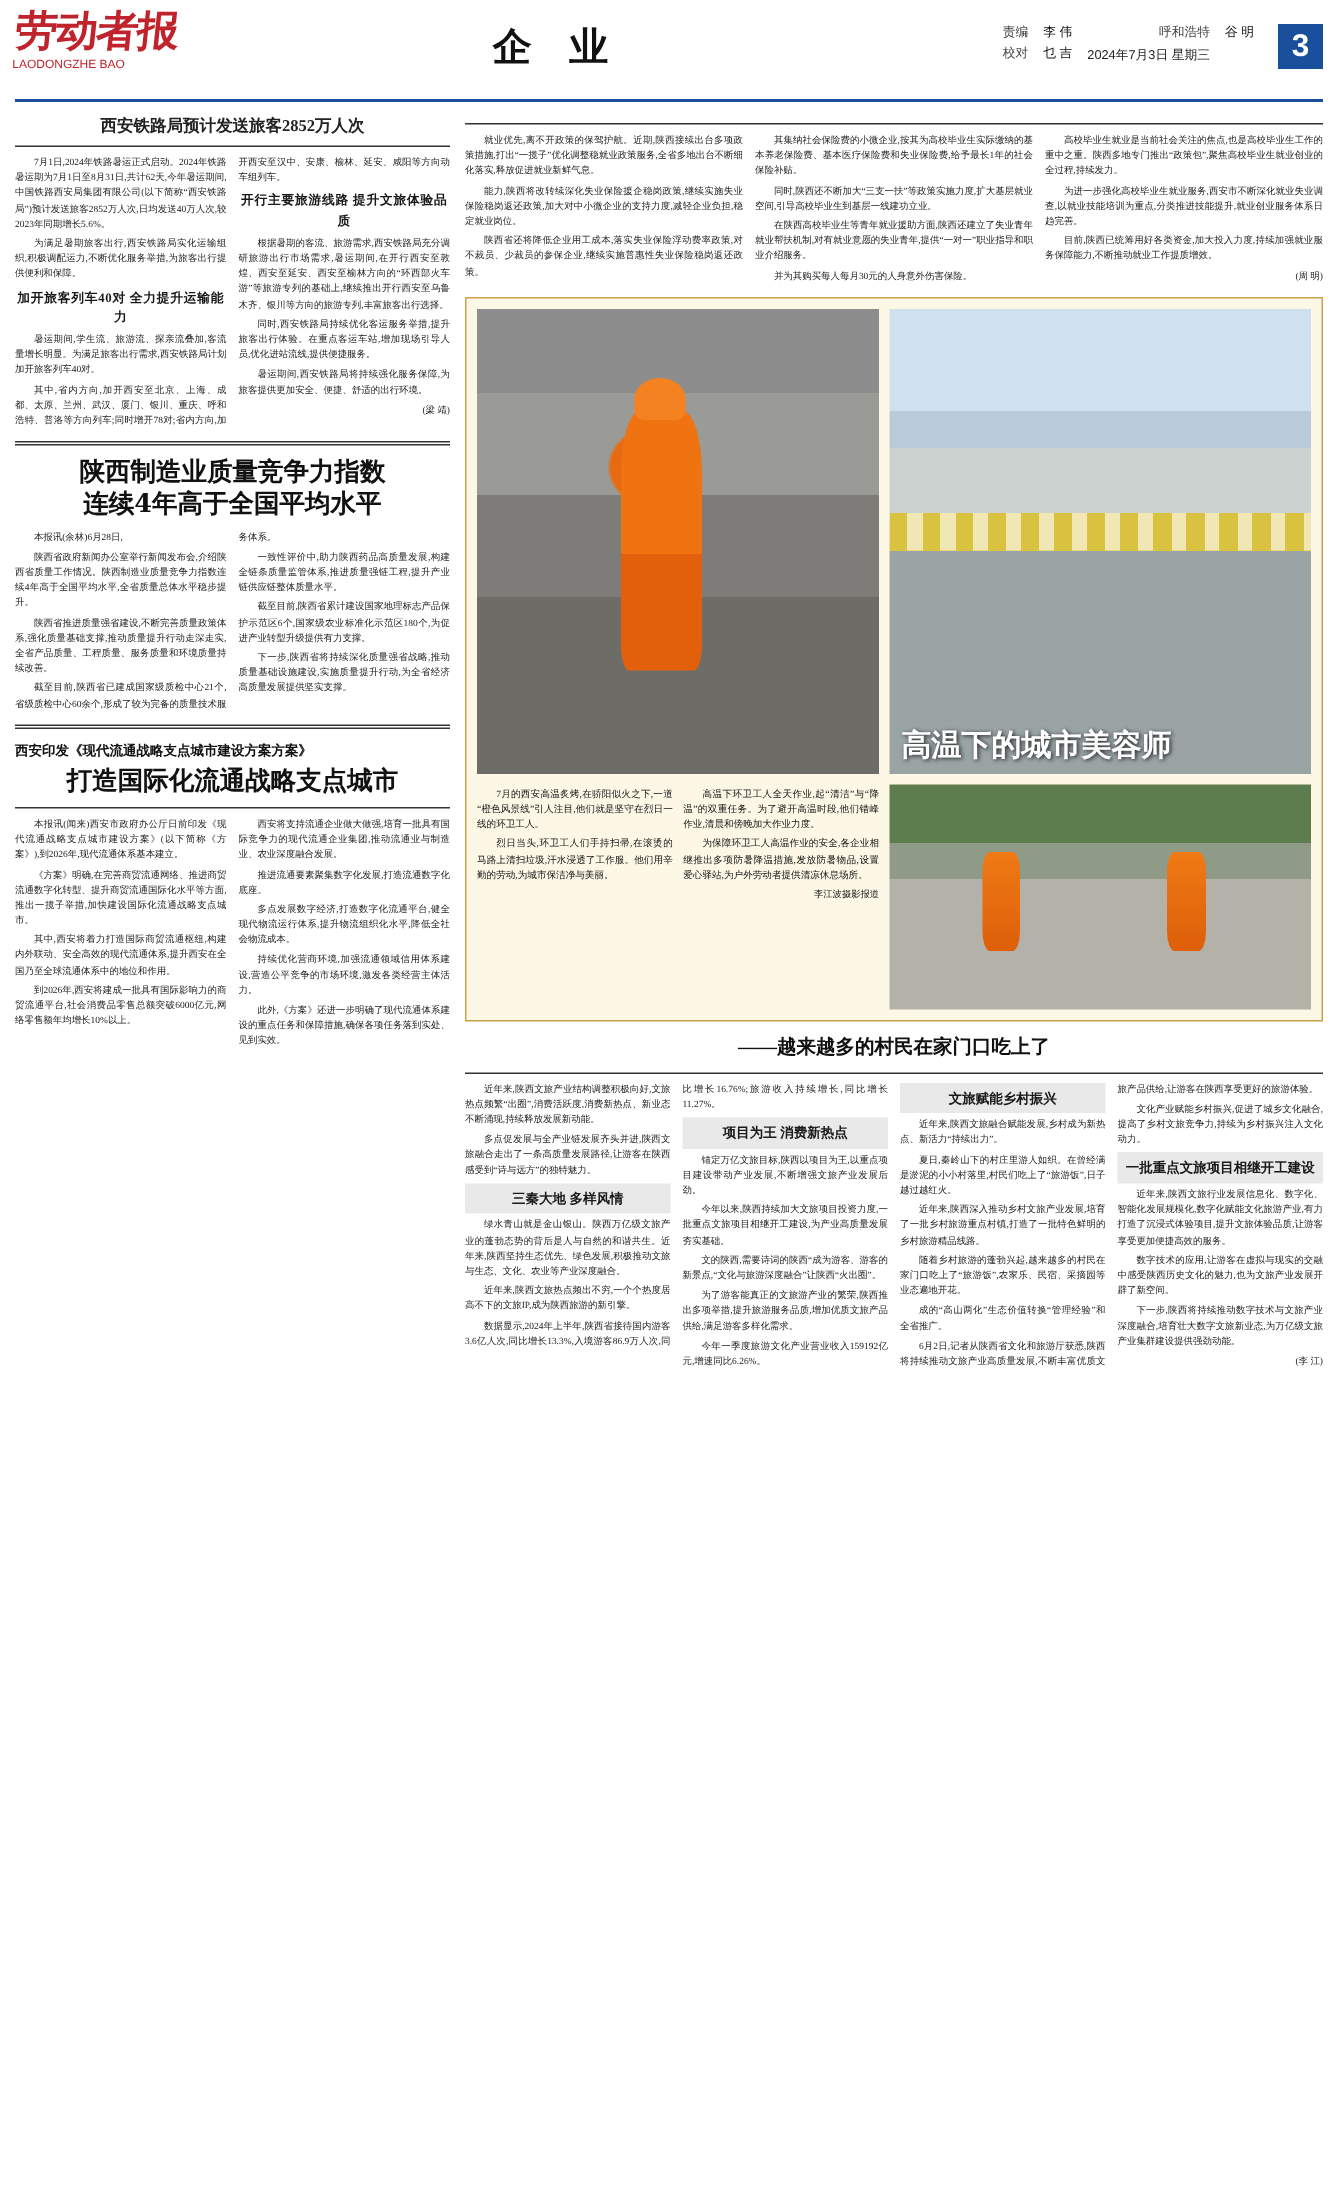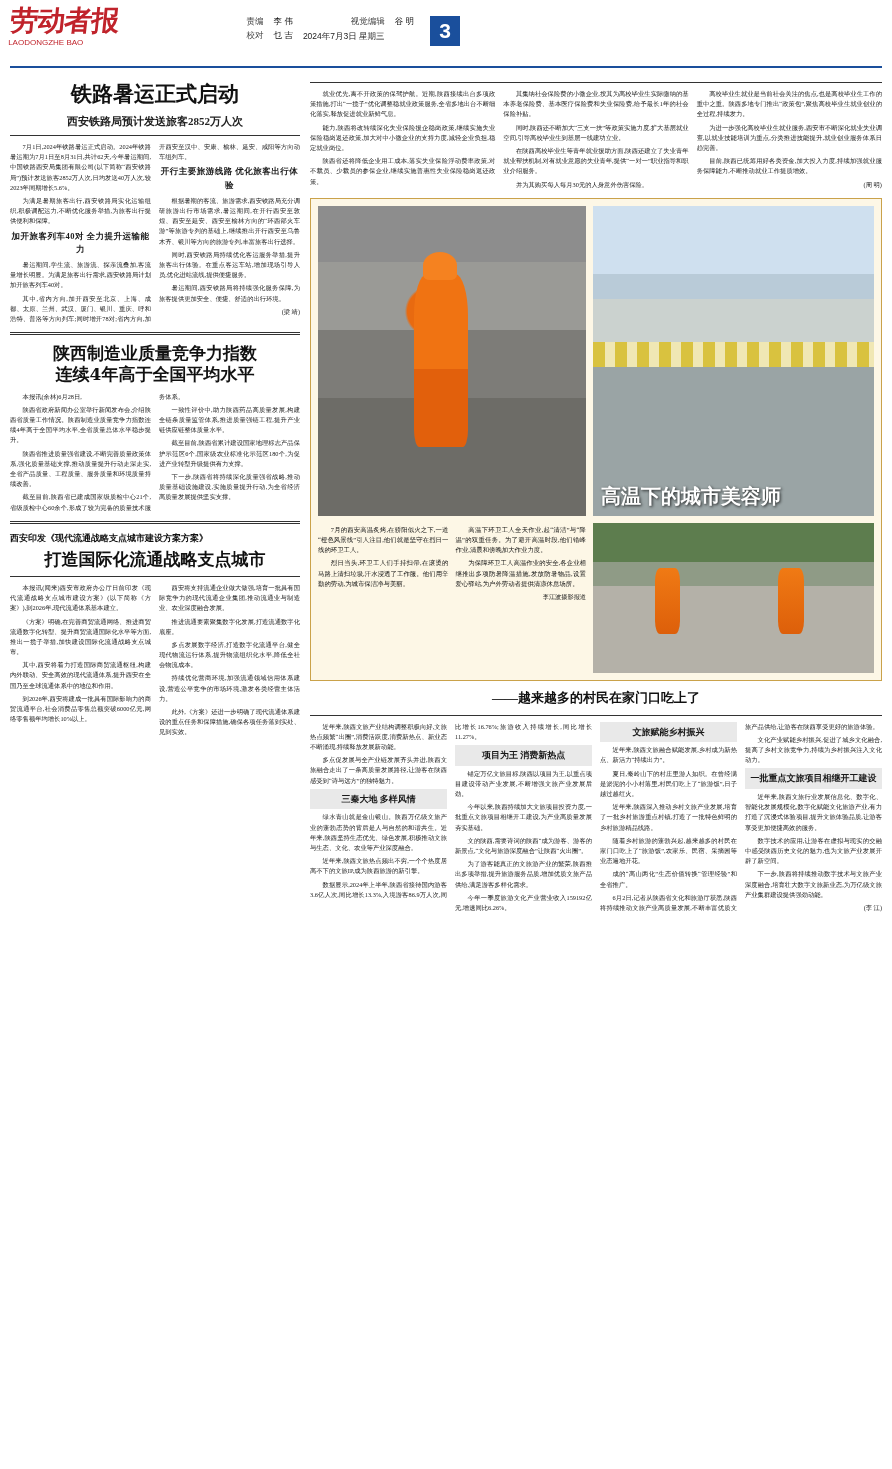--- a/index.html
+++ b/index.html
@@ -271,49 +271,51 @@
 </head>
 <body>
 
 <div class="page">
 
   <div class="masthead">
     <div class="logo">
       <div>劳动者报</div>
       <div class="sub">LAODONGZHE BAO</div>
     </div>
+    <div class="mast-mid">
+      <div class="sec">企 业</div>
+    </div>
     <div class="mast-right">
       <div class="credits">
         <span class="lbl">责编</span>
         <span class="val">李 伟</span>
-        <span class="lbl">视觉编辑</span>
+        <span class="lbl">呼和浩特</span>
         <span class="val">谷 明</span>
         <span class="lbl">校对</span>
         <span class="val">乜 吉</span>
         <span class="date-line">2024年7月3日 星期三</span>
       </div>
       <div class="pagenum">3</div>
     </div>
   </div>
 
   <div class="body-grid">
 
     <div class="col-left">
 
-      <h2 class="head1">铁路暑运正式启动</h2>
       <div class="subhead">西安铁路局预计发送旅客2852万人次</div>
       <hr class="rule-thin">
 
       <div class="txtcols c2">
         <p>7月1日,2024年铁路暑运正式启动。2024年铁路暑运期为7月1日至8月31日,共计62天,今年暑运期间,中国铁路西安局集团有限公司(以下简称“西安铁路局”)预计发送旅客2852万人次,日均发送40万人次,较2023年同期增长5.6%。</p>
         <p>为满足暑期旅客出行,西安铁路局实化运输组织,积极调配运力,不断优化服务举措,为旅客出行提供便利和保障。</p>
         <p class="inline-sub">加开旅客列车40对 全力提升运输能力</p>
         <p>暑运期间,学生流、旅游流、探亲流叠加,客流量增长明显。为满足旅客出行需求,西安铁路局计划加开旅客列车40对。</p>
         <p>其中,省内方向,加开西安至北京、上海、成都、太原、兰州、武汉、厦门、银川、重庆、呼和浩特、普洛等方向列车;同时增开78对;省内方向,加开西安至汉中、安康、榆林、延安、咸阳等方向动车组列车。</p>
-        <p class="inline-sub">开行主要旅游线路 优化旅客出行体验</p>
+        <p class="inline-sub">开行主要旅游线路 提升文旅体验品质</p>
         <p>根据暑期的客流、旅游需求,西安铁路局充分调研旅游出行市场需求,暑运期间,在开行西安至敦煌、西安至延安、西安至榆林方向的“环西部火车游”等旅游专列的基础上,继续推出开行西安至乌鲁木齐、银川等方向的旅游专列,丰富旅客出行选择。</p>
         <p>同时,西安铁路局持续优化客运服务举措,提升旅客出行体验。在重点客运车站,增加现场引导人员,优化进站流线,提供便捷服务。</p>
         <p>暑运期间,西安铁路局将持续强化服务保障,为旅客提供更加安全、便捷、舒适的出行环境。</p>
         <p class="byline">(梁 靖)</p>
       </div>
 
       <hr class="rule-dbl">
 
       <div class="lh">
         <div>陕西制造业质量竞争力指数</div>

